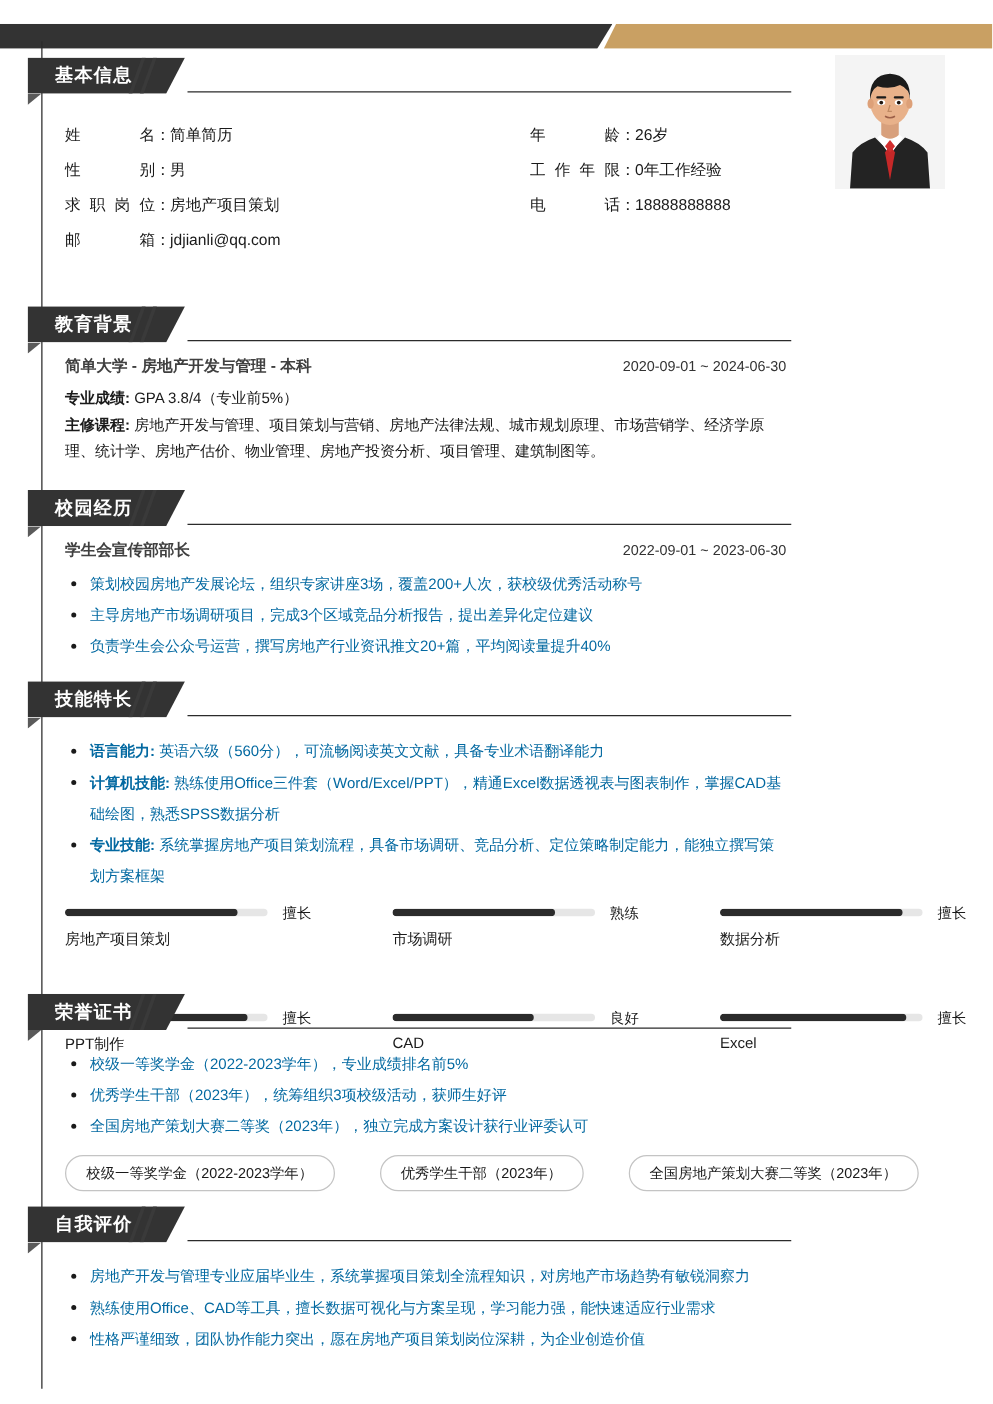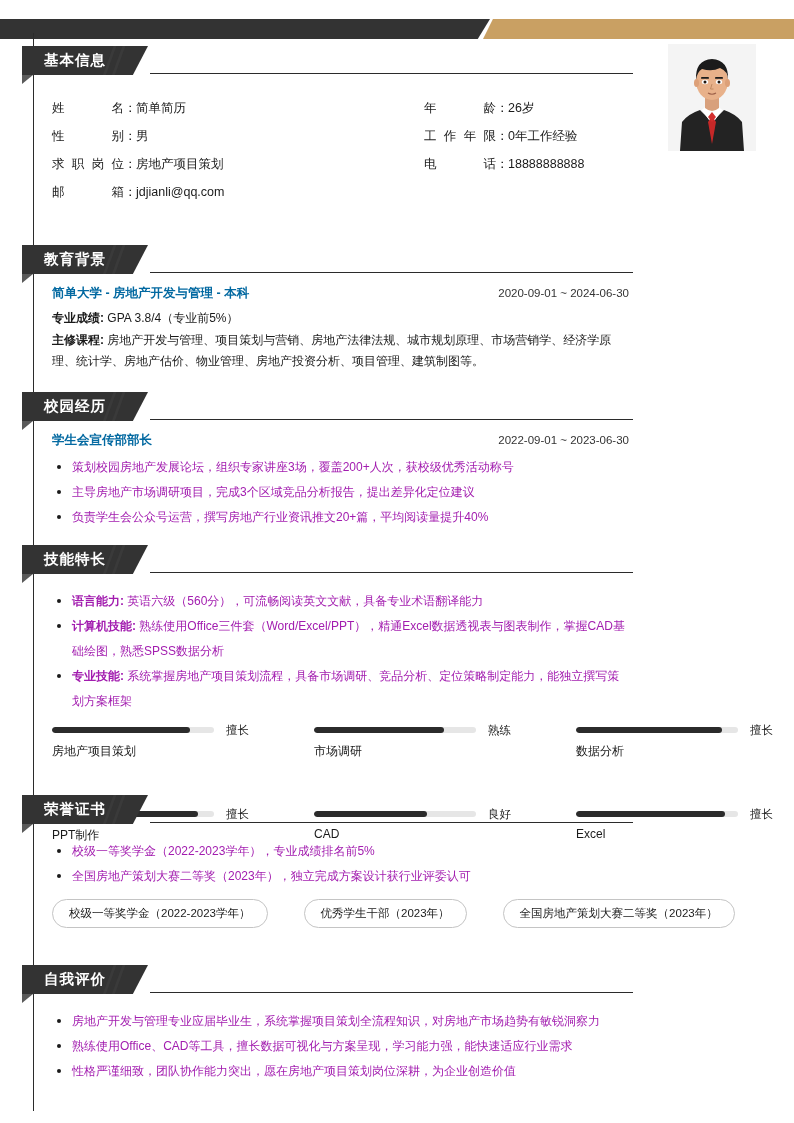--- a/index.html
+++ b/index.html
@@ -147,38 +147,38 @@
     overflow: hidden;
   }
 
   
   .entry-head {
     display: flex;
     justify-content: space-between;
     align-items: baseline;
     margin-bottom: 6px;
   }
-  .entry-title { font-size: 12.5px; font-weight: bold; color: #0369a1; }
+  .entry-title { font-size: 12.5px; font-weight: bold; color: #404040; }
   .entry-date { font-size: 11.5px; color: #333; }
 
   .kv-line {
     font-size: 12px;
     line-height: 21px;
     color: #1a1a1a;
     margin-bottom: 1px;
   }
   .kv-line b { font-weight: bold; }
 
   ul.bullets { list-style: none; margin-top: 4px; }
   ul.bullets li {
     position: relative;
     padding-left: 20px;
     font-size: 12px;
     line-height: 25px;
-    color: #a21caf;
+    color: #0369a1;
   }
   ul.bullets li::before {
     content: "";
     position: absolute;
     left: 5px; top: 10px;
     width: 4px; height: 4px;
     border-radius: 50%;
     background: #1a1a1a;
   }
   ul.bullets li b { font-weight: bold; }
@@ -484,20 +484,21 @@
         <i class="s1"></i>
           <i class="s2"></i>
       </span>
     </div>
     <div class="tab-fold"></div>
     <div class="sec-rule"></div>
   </div>
   <div class="sec-body">
     <ul class="bullets">
       <li>校级一等奖学金（2022-2023学年），专业成绩排名前5%</li>
+      <li>优秀学生干部（2023年），统筹组织3项校级活动，获师生好评</li>
       <li>全国房地产策划大赛二等奖（2023年），独立完成方案设计获行业评委认可</li>
     </ul>
     <div class="tags">
       <span class="tag">校级一等奖学金（2022-2023学年）</span>
       <span class="tag">优秀学生干部（2023年）</span>
       <span class="tag">全国房地产策划大赛二等奖（2023年）</span>
     </div>
   </div>
 </div>
 

